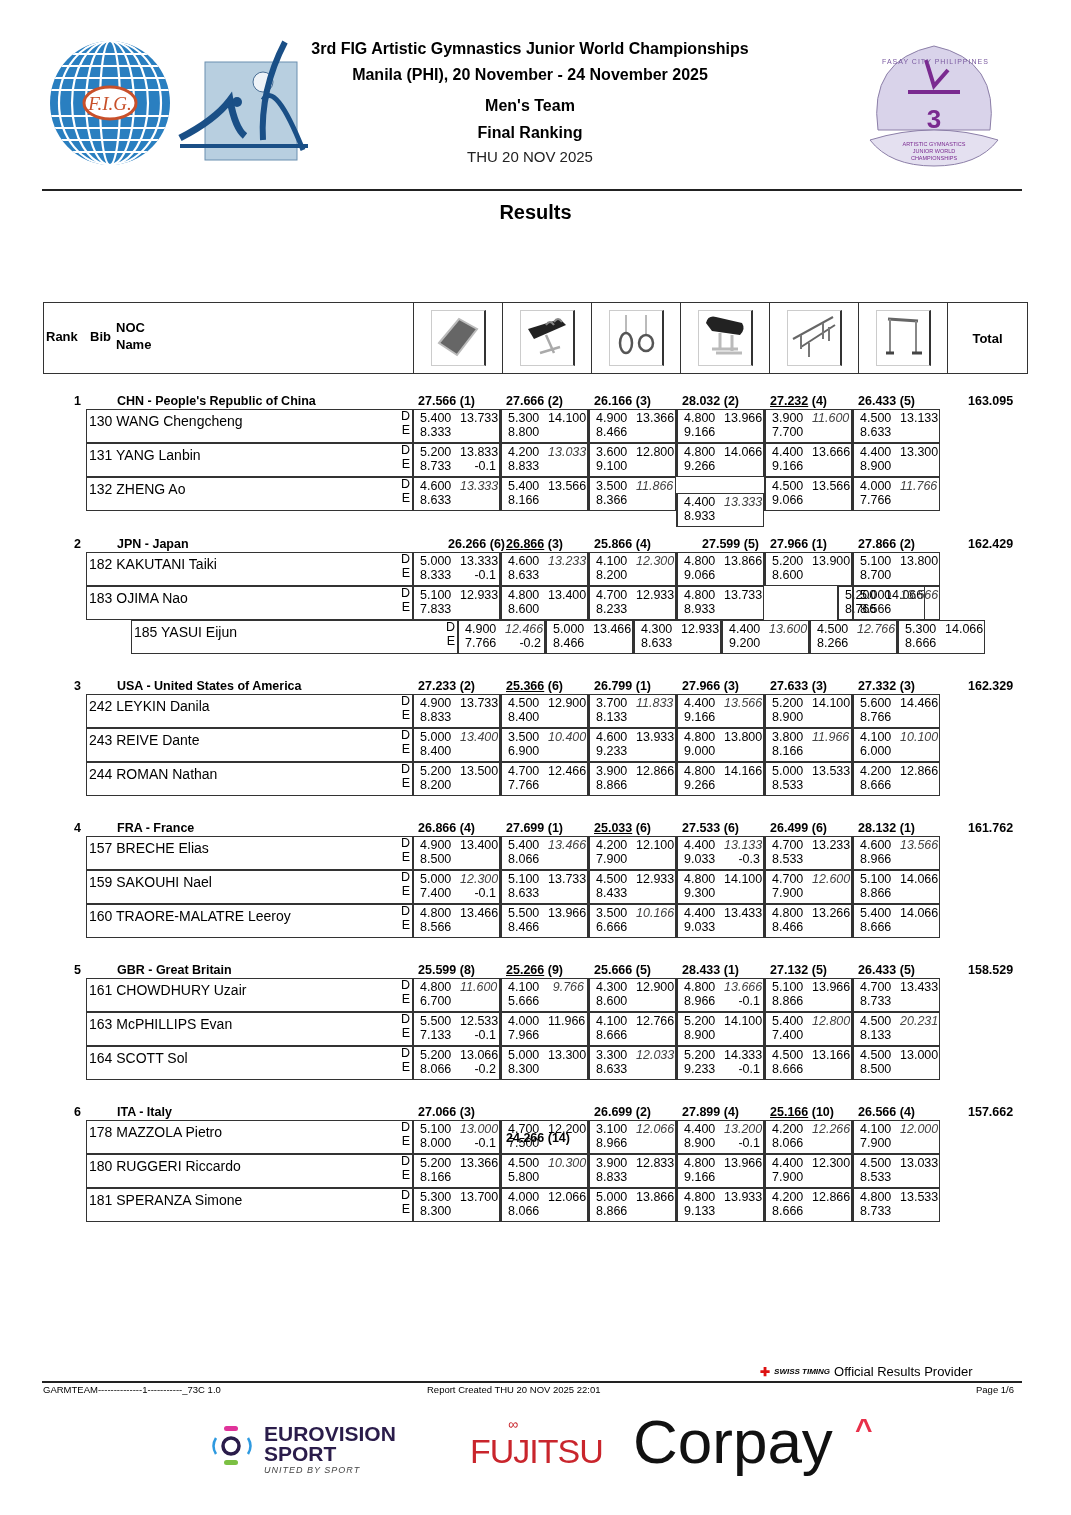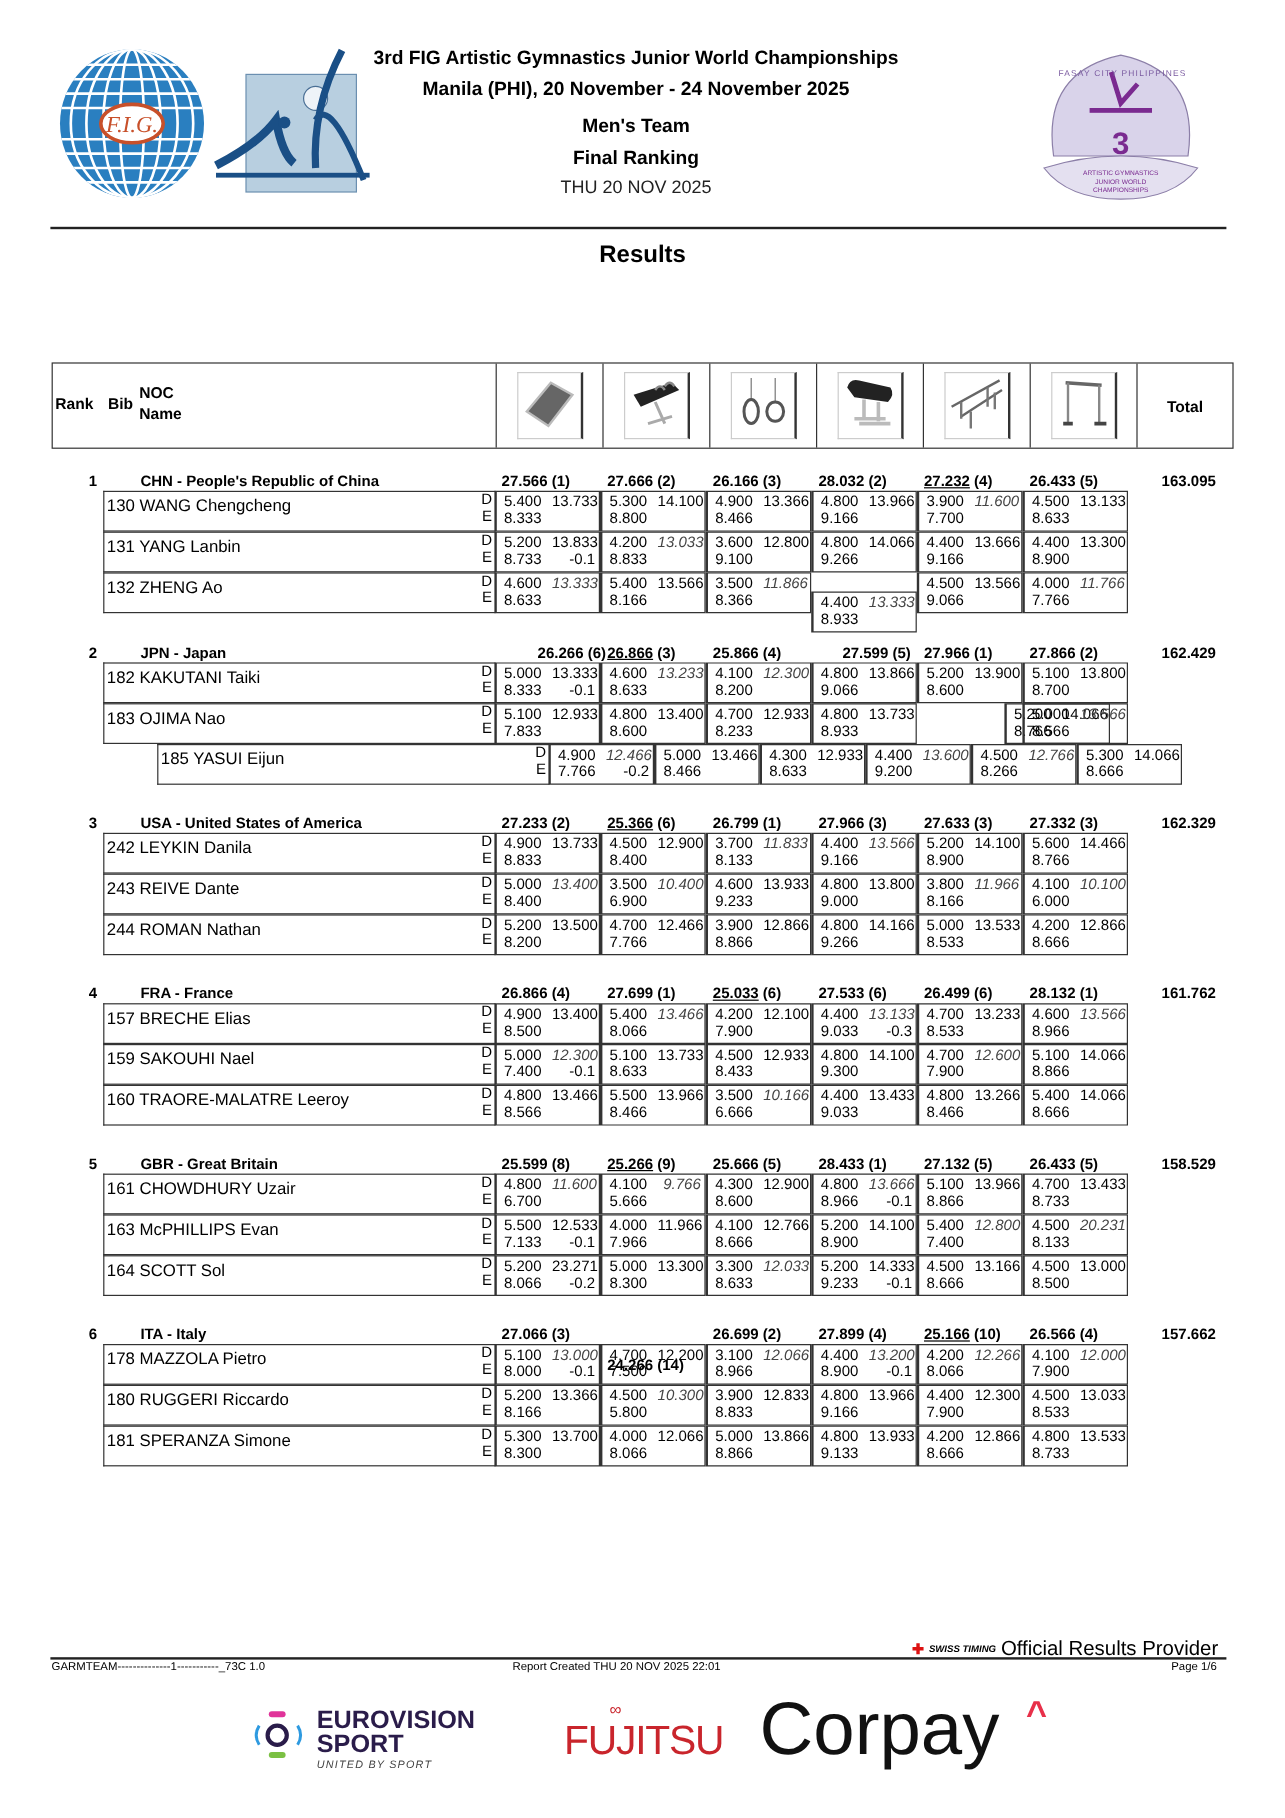--- a/index.html
+++ b/index.html
@@ -660,21 +660,21 @@
           <div><span class="e">8.133</span><span class="pen"></span></div>
         </div>
       </div>
       <div class="ath" style="top:88px;">
         <div class="name"><span>164</span> <span>SCOTT Sol</span></div>
         <div class="de">
           <div>D</div>
           <div>E</div>
         </div>
         <div class="cell" style="left:326px;">
-          <div><span class="d">5.200</span><span class="sc ">23.271</span></div>
+          <div><span class="d">5.200</span><span class="sc ">13.066</span></div>
           <div><span class="e">8.066</span><span class="pen">-0.2</span></div>
         </div>
         <div class="cell" style="left:414px;">
           <div><span class="d">5.000</span><span class="sc ">13.300</span></div>
           <div><span class="e">8.300</span><span class="pen"></span></div>
         </div>
         <div class="cell" style="left:502px;">
           <div><span class="d">3.300</span><span class="sc it">12.033</span></div>
           <div><span class="e">8.633</span><span class="pen"></span></div>
         </div>
@@ -796,21 +796,21 @@
           <div><span class="d">4.800</span><span class="sc ">13.533</span></div>
           <div><span class="e">8.733</span><span class="pen"></span></div>
         </div>
       </div>
     </div>
   </div>
 
 <div style="position:absolute;left:760px;top:1364px;display:flex;align-items:center;gap:4px;">
   <span style="color:#d11;font-weight:bold;font-size:12px;">✚</span>
   <span style="font-size:8px;font-weight:bold;font-style:italic;">SWISS TIMING</span>
-  <span style="font-size:17px;">Official Results Provider</span>
+  <span style="font-size:13px;">Official Results Provider</span>
 </div>
 <div class="rule" style="top:1381px;height:2px;"></div>
 <div class="foot-small" style="left:43px;">GARMTEAM--------------1-----------_73C 1.0</div>
 <div class="foot-small" style="left:427px;">Report Created  THU 20 NOV 2025 22:01</div>
 <div class="foot-small" style="left:976px;">Page 1/6</div>
 
 <div style="position:absolute;left:208px;top:1420px;width:200px;height:60px;">
   <svg width="50" height="50" viewBox="0 0 50 50" style="position:absolute;left:0;top:2px;">
     <rect x="16" y="4" width="14" height="5" rx="2.5" fill="#e0339a"></rect>
       <rect x="16" y="38" width="14" height="5" rx="2.5" fill="#7bc043"></rect>

